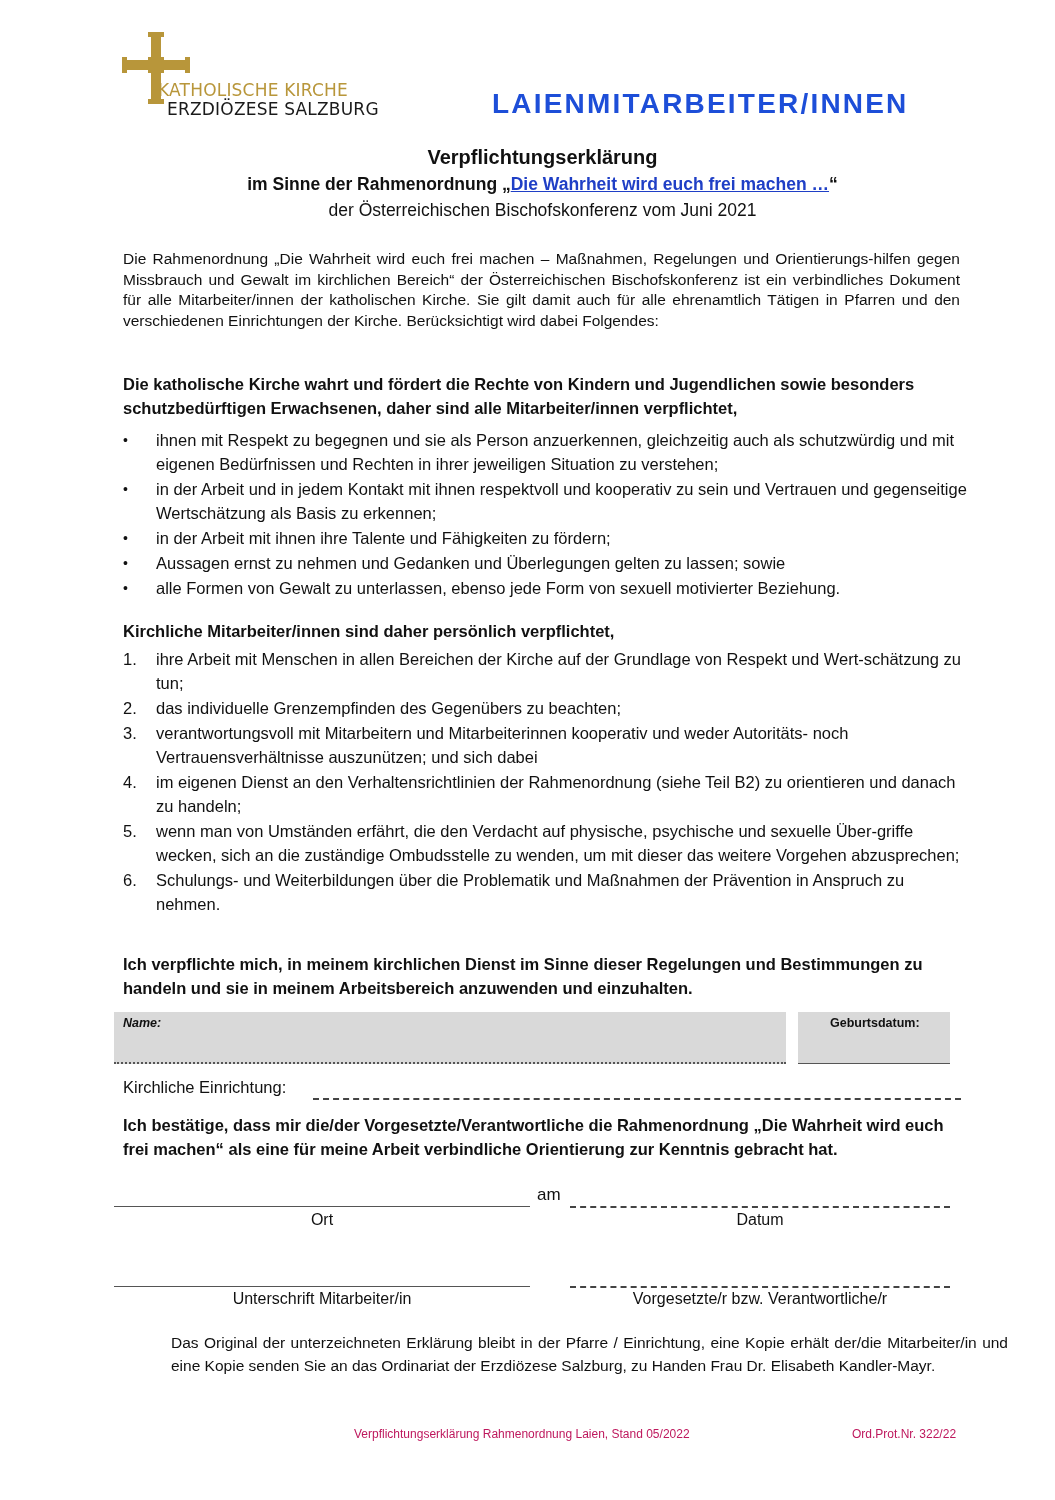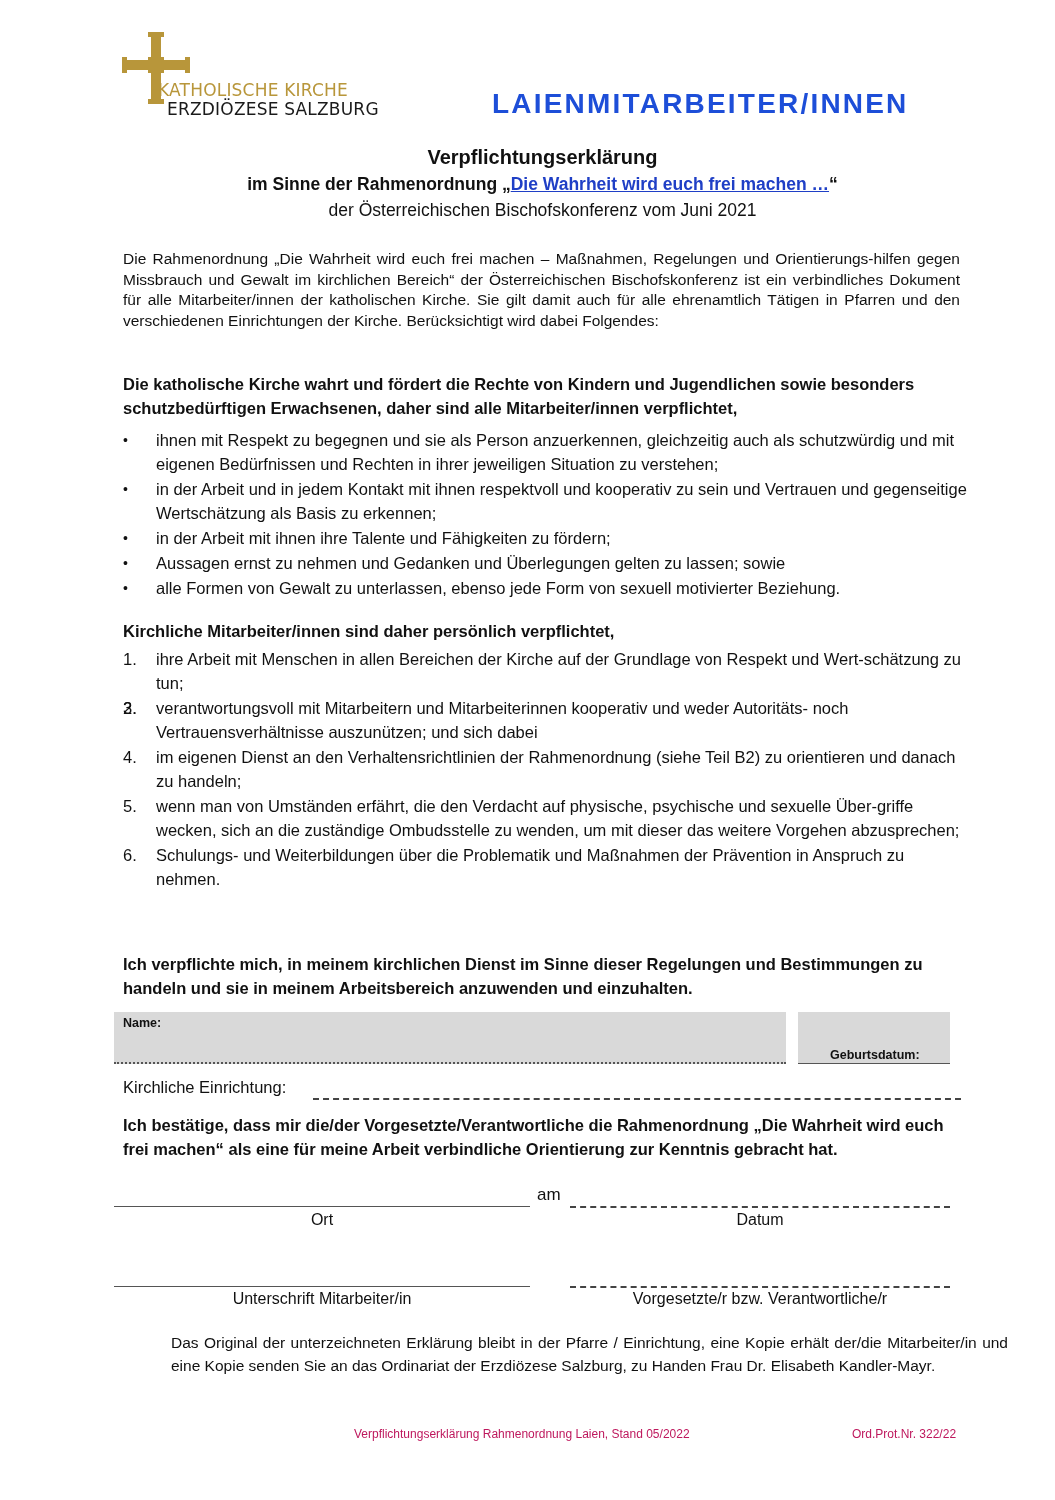--- a/index.html
+++ b/index.html
@@ -17,21 +17,21 @@
     .h-sub a { color: #1f3fc6; text-decoration: underline; }
     .h-sub2 { top: 200px; font-size: 17.5px; }
     .intro { left: 123px; top: 249px; width: 837px; font-size: 15.5px; line-height: 20.5px; text-align: justify; }
     .bold-p { left: 123px; width: 845px; font-size: 16.5px; font-weight: bold; line-height: 24px; }
     .list { left: 123px; width: 845px; font-size: 16.5px; line-height: 24px; margin: 0; padding: 0; list-style: none; }
     .list li { position: relative; padding-left: 33px; margin-bottom: 1px; }
     .list .marker { position: absolute; left: 0; top: 0; width: 30px; }
     .bullet-mark { font-size: 14px; }
     .field-grey { background: #d9d9d9; }
     .field-label { font-size: 12.5px; font-weight: bold; }
-    .dotted { border-bottom: 2px dotted #555; }
+    .dotted { border-bottom: 2px dotted #555; font-style: italic; }
     .solid-line { border-bottom: 1.5px solid #555; }
     .dashed-line { border-bottom: 2px dashed #444; }
     .small-label { font-size: 16px; text-align: center; }
     .footer-text { font-size: 12px; color: #be185d; }
   </style>
 </head>
 <body>
 
 <svg class="abs logo-cross" viewBox="0 0 70 72">
   <g fill="#b8963a">
@@ -61,35 +61,35 @@
   <li><span class="marker bullet-mark">•</span><span>ihnen mit Respekt zu begegnen und sie als Person anzuerkennen, gleichzeitig auch als schutzwürdig und mit eigenen Bedürfnissen und Rechten in ihrer jeweiligen Situation zu verstehen;</span></li>
   <li><span class="marker bullet-mark">•</span><span>in der Arbeit und in jedem Kontakt mit ihnen respektvoll und kooperativ zu sein und Vertrauen und gegenseitige Wertschätzung als Basis zu erkennen;</span></li>
   <li><span class="marker bullet-mark">•</span><span>in der Arbeit mit ihnen ihre Talente und Fähigkeiten zu fördern;</span></li>
   <li><span class="marker bullet-mark">•</span><span>Aussagen ernst zu nehmen und Gedanken und Überlegungen gelten zu lassen; sowie</span></li>
   <li><span class="marker bullet-mark">•</span><span>alle Formen von Gewalt zu unterlassen, ebenso jede Form von sexuell motivierter Beziehung.</span></li>
 </ul>
 
 <div class="abs bold-p" style="top:619px;">Kirchliche Mitarbeiter/innen sind daher persönlich verpflichtet,</div>
 <ol class="abs list" style="top:647px;">
   <li><span class="marker">1.</span><span>ihre Arbeit mit Menschen in allen Bereichen der Kirche auf der Grundlage von Respekt und Wert-schätzung zu tun;</span></li>
-  <li><span class="marker">2.</span></li>
+  <li><span class="marker">2.</span><span>das individuelle Grenzempfinden des Gegenübers zu beachten;</span></li>
   <li><span class="marker">3.</span><span>verantwortungsvoll mit Mitarbeitern und Mitarbeiterinnen kooperativ und weder Autoritäts- noch Vertrauensverhältnisse auszunützen; und sich dabei</span></li>
   <li><span class="marker">4.</span><span>im eigenen Dienst an den Verhaltensrichtlinien der Rahmenordnung (siehe Teil B2) zu orientieren und danach zu handeln;</span></li>
   <li><span class="marker">5.</span><span>wenn man von Umständen erfährt, die den Verdacht auf physische, psychische und sexuelle Über-griffe wecken, sich an die zuständige Ombudsstelle zu wenden, um mit dieser das weitere Vorgehen abzusprechen;</span></li>
   <li><span class="marker">6.</span><span>Schulungs- und Weiterbildungen über die Problematik und Maßnahmen der Prävention in Anspruch zu nehmen.</span></li>
 </ol>
 
 <div class="abs bold-p" style="top:952px;">Ich verpflichte mich, in meinem kirchlichen Dienst im Sinne dieser Regelungen und Bestimmungen zu handeln und sie in meinem Arbeitsbereich anzuwenden und einzuhalten.</div>
 
 <div class="abs field-grey dotted" style="left:114px; top:1012px; width:672px; height:50px;">
   <span class="abs field-label" style="left:9px; top:4px;">Name:</span>
   <span class="abs" style="left:9px; top:24px;"></span>
 </div>
 <div class="abs field-grey" style="left:798px; top:1012px; width:152px; height:51px; border-bottom:1.5px solid #555;">
-  <span class="abs field-label" style="left:32px; top:4px;margin-top:32px;">Geburtsdatum:</span>
+  <span class="abs field-label" style="left:32px; top:4px;">Geburtsdatum:</span>
   <span class="abs" style="left:9px; top:24px;"></span>
 </div>
 
 <div class="abs" style="left:123px; top:1078px; font-size:16.5px;">Kirchliche Einrichtung:</div>
 <div class="abs dashed-line" style="left:313px; top:1084px; width:648px; height:14px;">
   <span></span>
 </div>
 
 <div class="abs bold-p" style="top:1113px;">Ich bestätige, dass mir die/der Vorgesetzte/Verantwortliche die Rahmenordnung „Die Wahrheit wird euch frei machen“ als eine für meine Arbeit verbindliche Orientierung zur Kenntnis gebracht hat.</div>
 

